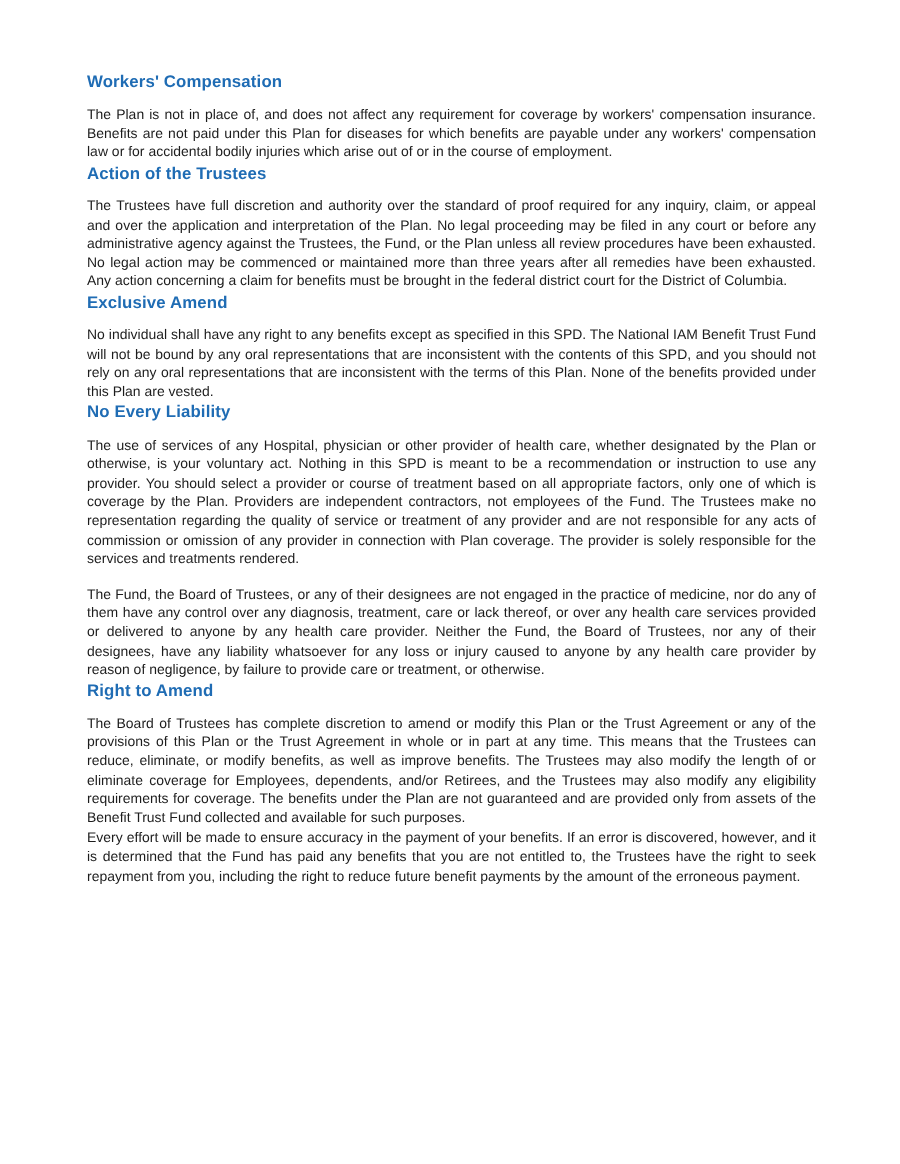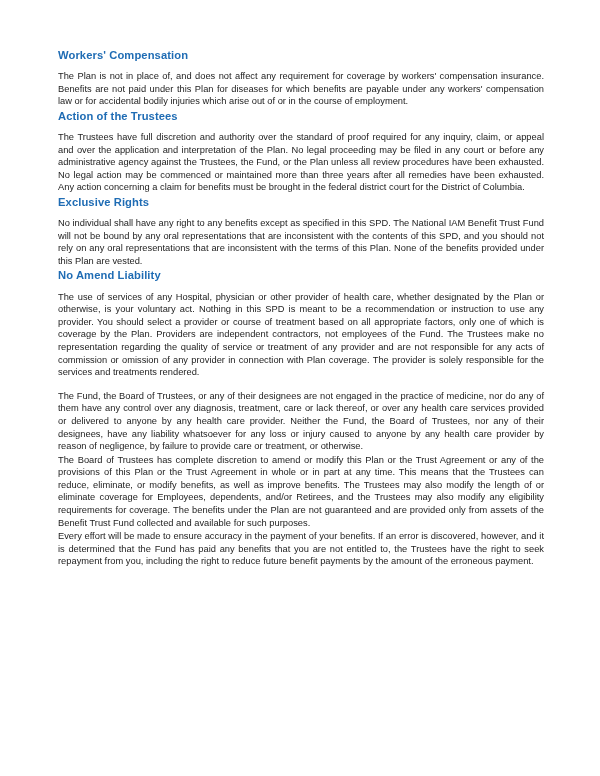--- a/index.html
+++ b/index.html
@@ -82,31 +82,32 @@
       <h2 class="section-heading">Workers' Compensation</h2>
       <p class="body-text">The Plan is not in place of, and does not affect any requirement for coverage by workers' compensation insurance. Benefits are not paid under this Plan for diseases for which benefits are payable under any workers' compensation law or for accidental bodily injuries which arise out of or in the course of employment.</p>
     </div>
 
     <div class="section">
       <h2 class="section-heading">Action of the Trustees</h2>
       <p class="body-text">The Trustees have full discretion and authority over the standard of proof required for any inquiry, claim, or appeal and over the application and interpretation of the Plan. No legal proceeding may be filed in any court or before any administrative agency against the Trustees, the Fund, or the Plan unless all review procedures have been exhausted. No legal action may be commenced or maintained more than three years after all remedies have been exhausted. Any action concerning a claim for benefits must be brought in the federal district court for the District of Columbia.</p>
     </div>
 
     <div class="section">
-      <h2 class="section-heading">Exclusive Rights</h2>
+      <h2 class="section-heading">Exclusive Amend</h2>
       <p class="body-text">No individual shall have any right to any benefits except as specified in this SPD. The National IAM Benefit Trust Fund will not be bound by any oral representations that are inconsistent with the contents of this SPD, and you should not rely on any oral representations that are inconsistent with the terms of this Plan. None of the benefits provided under this Plan are vested.</p>
     </div>
 
     <div class="section">
-      <h2 class="section-heading">No Amend Liability</h2>
+      <h2 class="section-heading">No Every Liability</h2>
       <p class="body-text">The use of services of any Hospital, physician or other provider of health care, whether designated by the Plan or otherwise, is your voluntary act. Nothing in this SPD is meant to be a recommendation or instruction to use any provider. You should select a provider or course of treatment based on all appropriate factors, only one of which is coverage by the Plan. Providers are independent contractors, not employees of the Fund. The Trustees make no representation regarding the quality of service or treatment of any provider and are not responsible for any acts of commission or omission of any provider in connection with Plan coverage. The provider is solely responsible for the services and treatments rendered.</p>
       <p class="body-text">The Fund, the Board of Trustees, or any of their designees are not engaged in the practice of medicine, nor do any of them have any control over any diagnosis, treatment, care or lack thereof, or over any health care services provided or delivered to anyone by any health care provider. Neither the Fund, the Board of Trustees, nor any of their designees, have any liability whatsoever for any loss or injury caused to anyone by any health care provider by reason of negligence, by failure to provide care or treatment, or otherwise.</p>
     </div>
 
     <div class="section">
+      <h2 class="section-heading">Right to Amend</h2>
       <p class="body-text">The Board of Trustees has complete discretion to amend or modify this Plan or the Trust Agreement or any of the provisions of this Plan or the Trust Agreement in whole or in part at any time. This means that the Trustees can reduce, eliminate, or modify benefits, as well as improve benefits. The Trustees may also modify the length of or eliminate coverage for Employees, dependents, and/or Retirees, and the Trustees may also modify any eligibility requirements for coverage. The benefits under the Plan are not guaranteed and are provided only from assets of the Benefit Trust Fund collected and available for such purposes.</p>
     </div>
 
     <div class="section">
       <p class="body-text">Every effort will be made to ensure accuracy in the payment of your benefits. If an error is discovered, however, and it is determined that the Fund has paid any benefits that you are not entitled to, the Trustees have the right to seek repayment from you, including the right to reduce future benefit payments by the amount of the erroneous payment.</p>
     </div>
 
   </div>
 
 </div>

